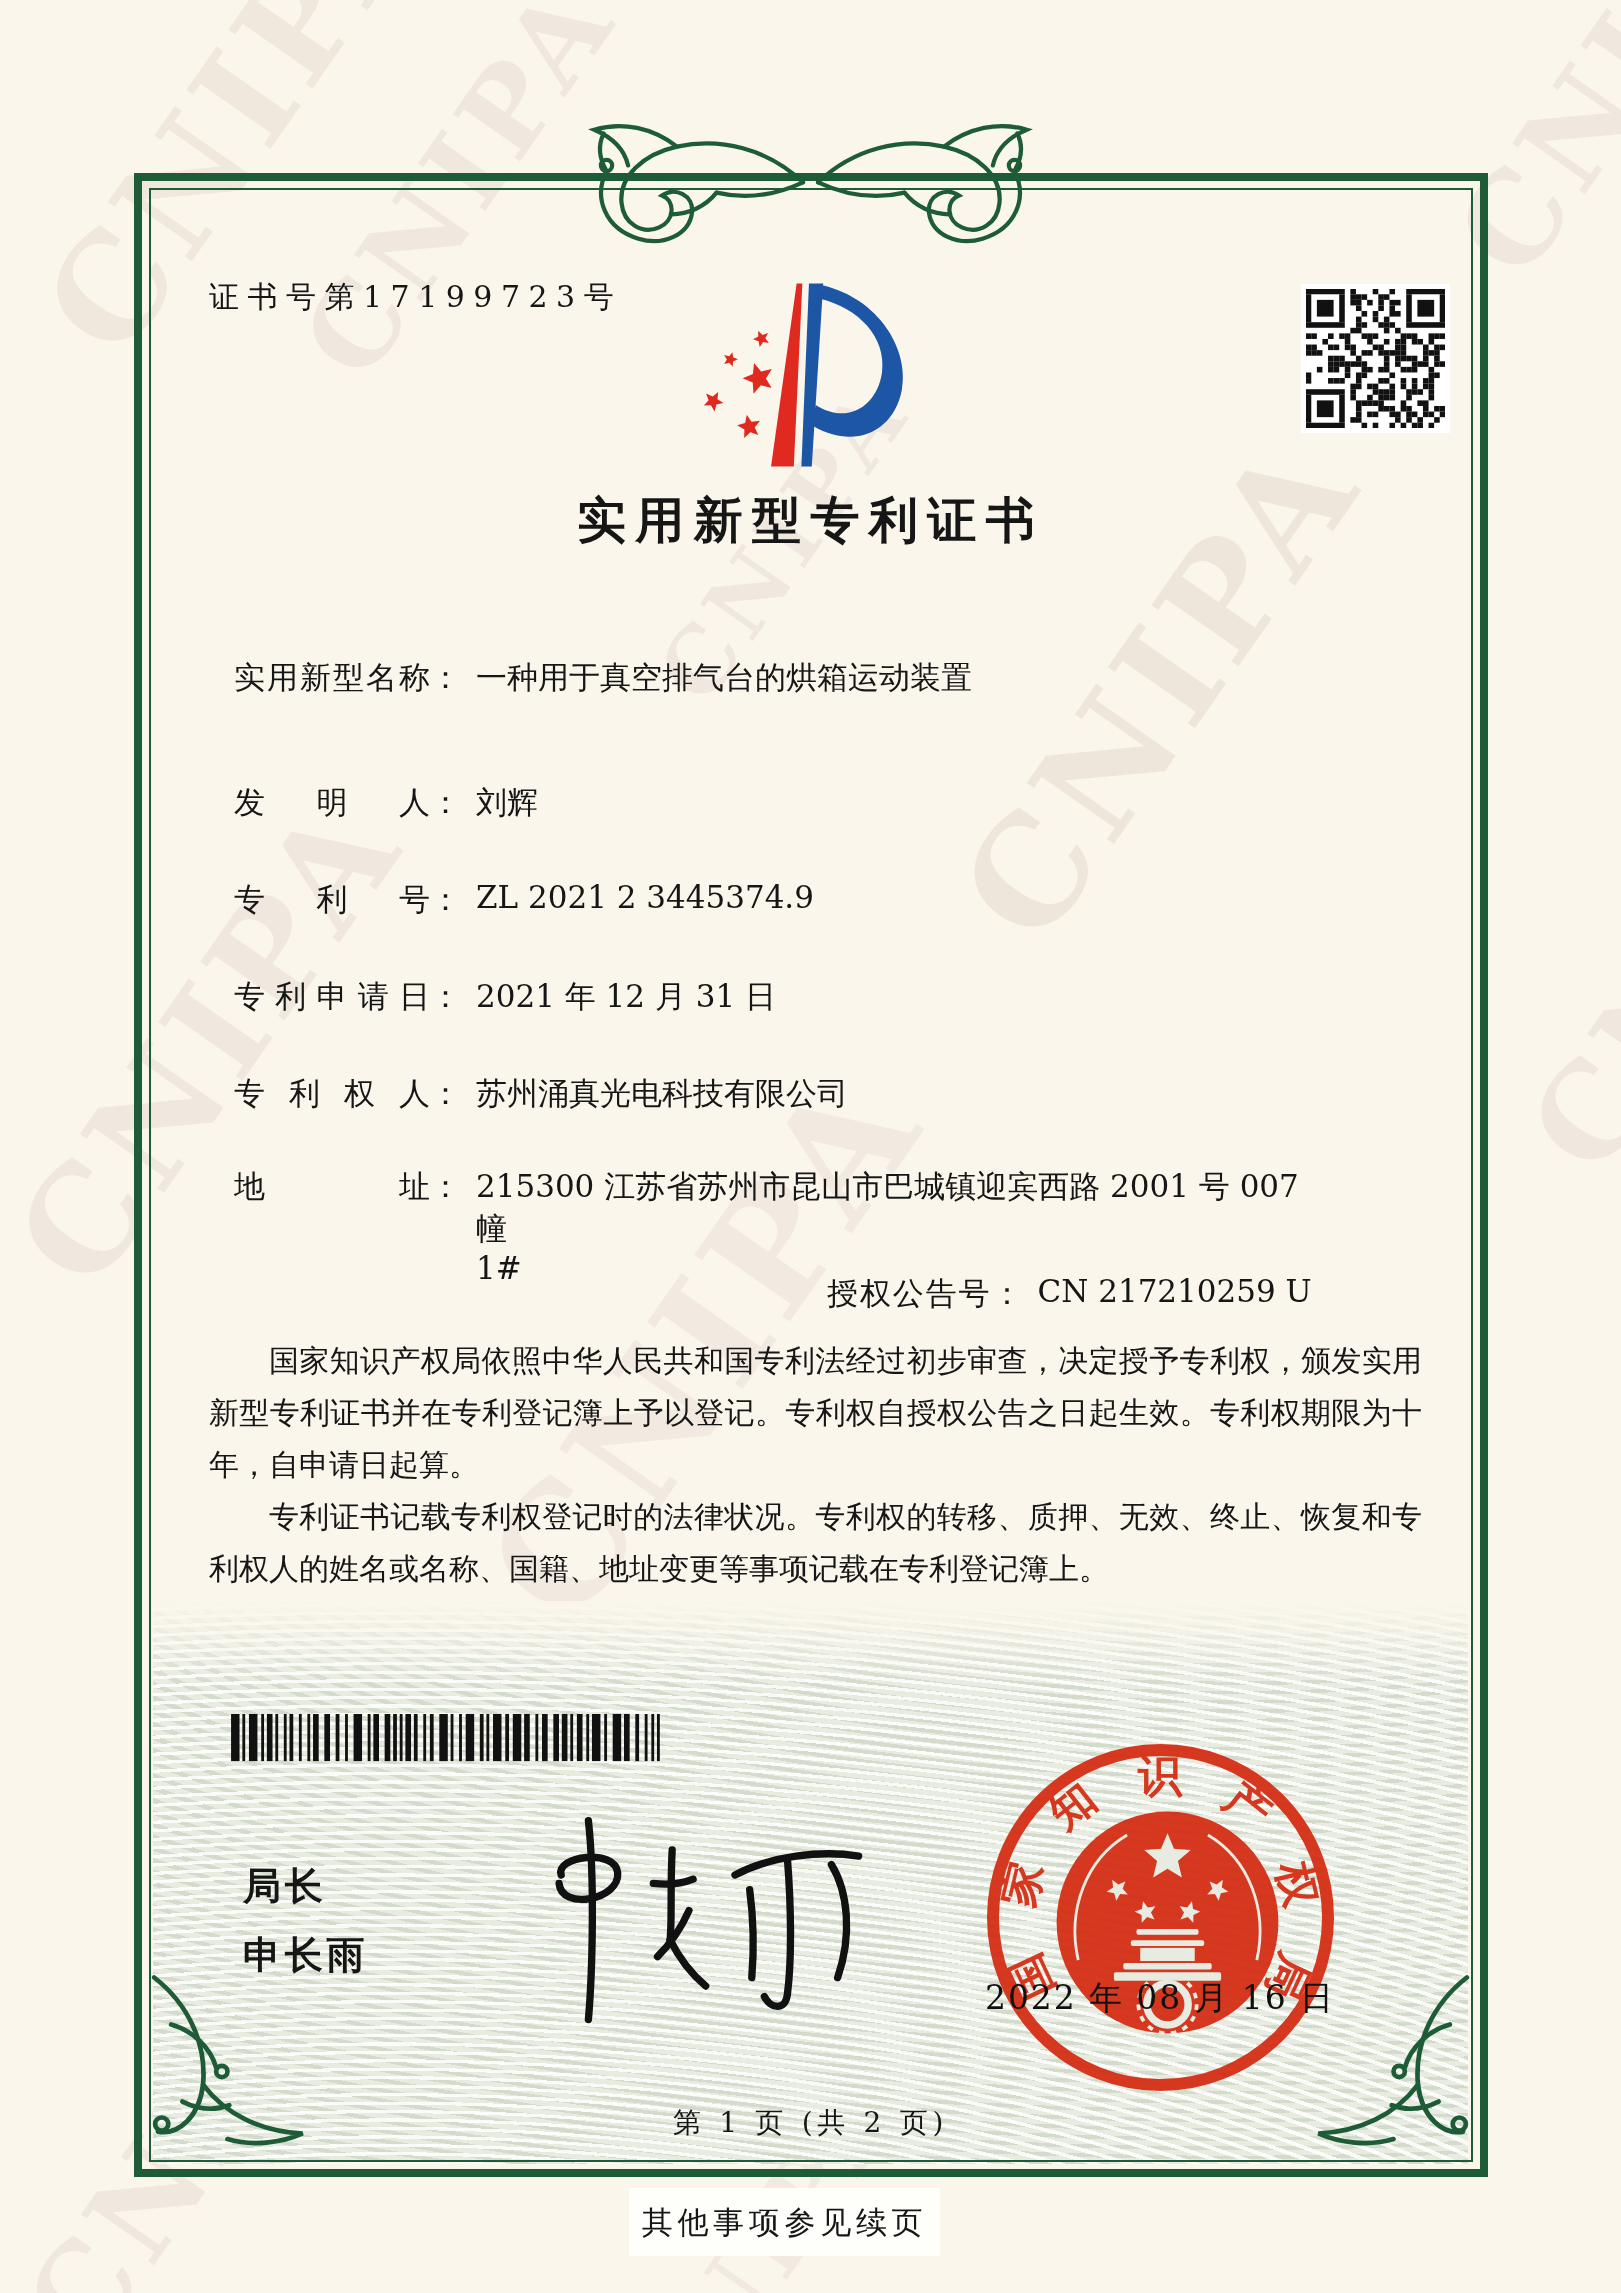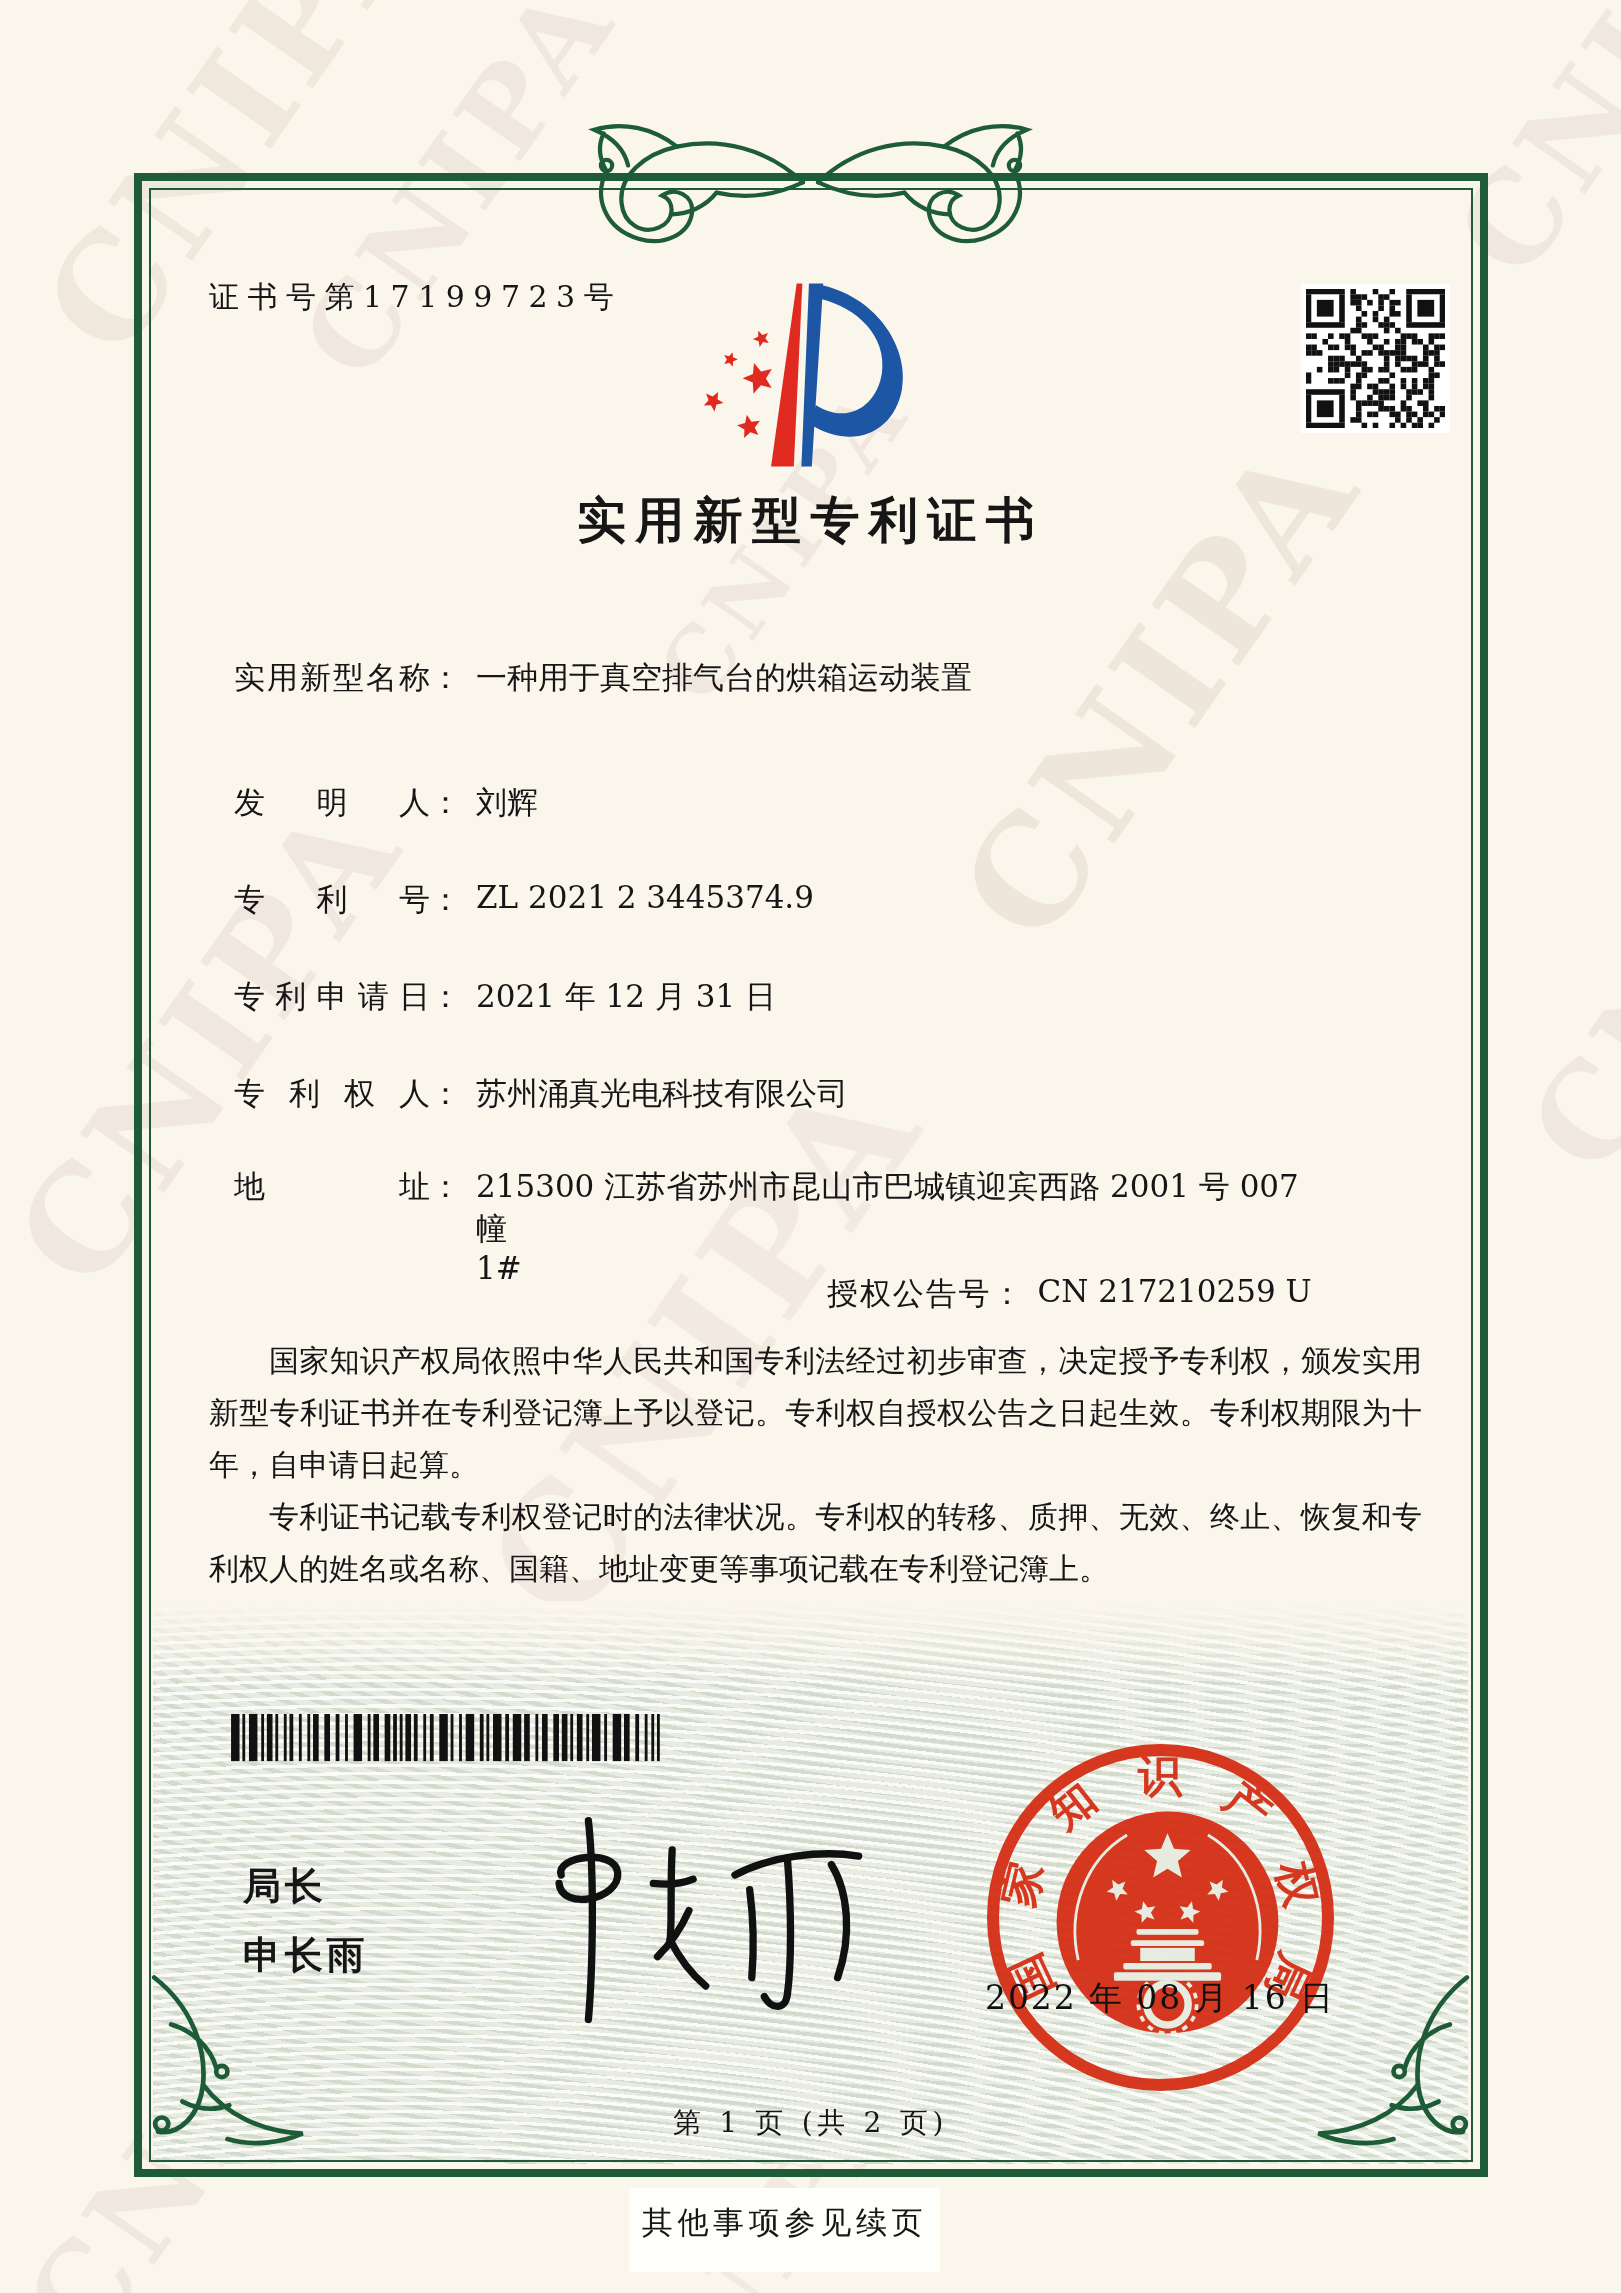--- a/index.html
+++ b/index.html
@@ -68,21 +68,21 @@
   .seal{position:absolute;left:987px;top:1744px;width:347px;height:347px;
     border:12.2px solid var(--seal-red);border-radius:50%;box-sizing:border-box;opacity:.96;}
   .seal-char{position:absolute;font-size:44px;font-weight:bold;color:var(--seal-red);
     width:53px;height:53px;line-height:53px;text-align:center;}
   .emblem{position:absolute;left:51px;top:49px;width:235px;height:235px;}
   .seal-date{position:absolute;left:979px;top:1976px;width:362px;text-align:center;
     font-size:33px;letter-spacing:1.9px;color:#101010;z-index:6;}
   
   .page-num{position:absolute;left:0;right:0;top:2104px;text-align:center;
     font-size:28px;letter-spacing:4.7px;}
-  .note-strip{position:absolute;left:629px;top:2188px;width:311px;height:84px;
+  .note-strip{position:absolute;left:629px;top:2188px;width:311px;height:68px;
     background:#fefefb;text-align:center;line-height:68px;font-size:31px;letter-spacing:4.7px;}
 </style>
 </head>
 <body>
 
 <div class="page">
 
   <div id="wm-layer">
       <div class="wm" style="left: -38px; top: 28px; font-size: 141px; opacity: 0.13; transform: rotate(-55deg);">CNIPA</div>
       <div class="wm" style="left: 235px; top: 113px; font-size: 113px; opacity: 0.12; transform: rotate(-55deg);">CNIPA</div>

